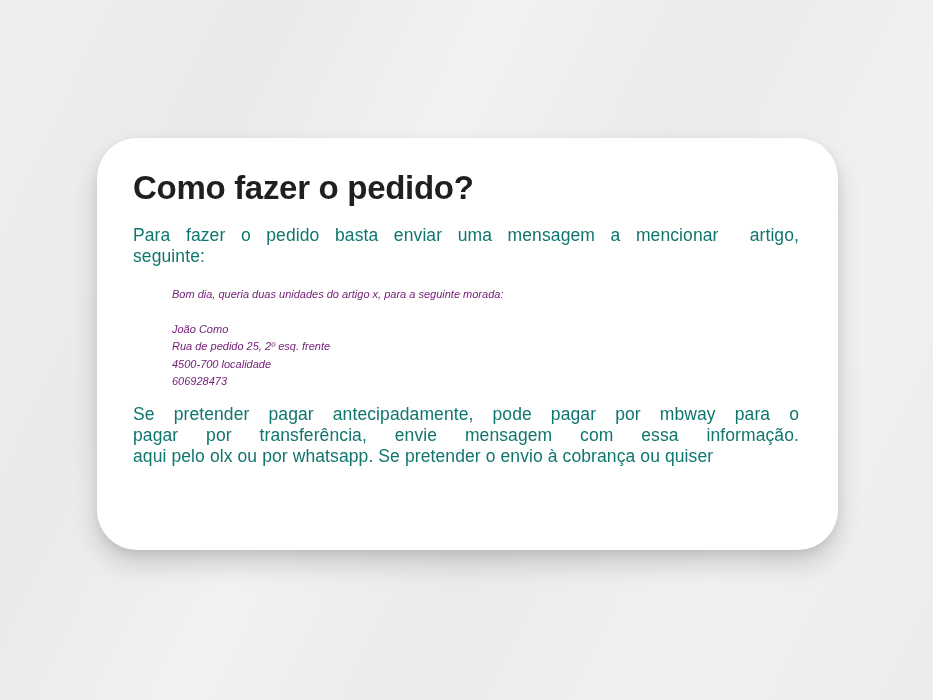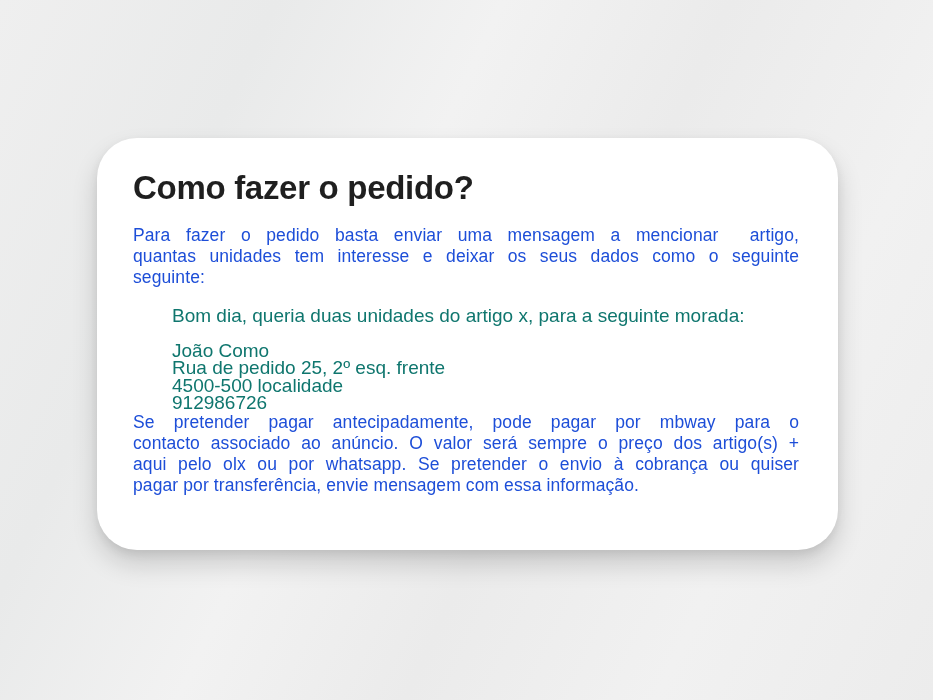--- a/index.html
+++ b/index.html
@@ -41,70 +41,69 @@
     font-size: 33px;
     line-height: 40px;
     font-weight: 700;
     letter-spacing: -0.3px;
     color: #1f1f1f;
   }
 
   .para {
     font-size: 17.5px;
     line-height: 21px;
-    color: #1d4ed8;
+    color: #0f766e;
     letter-spacing: 0.1px;
   }
 
   .justified-lines .line {
     text-align: justify;
     text-align-last: justify;
   }
   .justified-lines .line:last-child {
     text-align-last: left;
   }
 
   .quote {
     margin: 19px 0 0 39px;
-    font-size: 19px;
+    font-size: 11px;
     line-height: 17.5px;
-    color: #0f766e;
+    font-style: italic;
+    color: #701a75;
   }
   .quote-gap {
     height: 17px;
   }
 
   .payment {
-    margin-top: 0;
+    margin-top: 13px;
   }
 </style>
 </head>
 <body>
 
 <div class="card">
 
   <h1 class="title">Como fazer o pedido?</h1>
 
   <div class="para justified-lines">
       <div class="line">Para fazer o pedido basta enviar uma mensagem a mencionar &nbsp;artigo,</div>
-      <div class="line">quantas unidades tem interesse e deixar os seus dados como o seguinte</div>
       <div class="line">seguinte:</div>
     </div>
 
   <div class="quote">
     <div class="line">Bom dia, queria duas unidades do artigo x, para a seguinte morada:</div>
     <div class="quote-gap"></div>
     <div>
         <div class="line">João Como</div>
         <div class="line">Rua de pedido 25, 2º esq. frente</div>
-        <div class="line">4500-500 localidade</div>
-        <div class="line">912986726</div>
+        <div class="line">4500-700 localidade</div>
+        <div class="line">606928473</div>
       </div>
   </div>
 
   <div class="para justified-lines payment">
       <div class="line">Se pretender pagar antecipadamente, pode pagar por mbway para o</div>
-      <div class="line">contacto associado ao anúncio. O valor será sempre o preço dos artigo(s) +</div>
+      <div class="line">pagar por transferência, envie mensagem com essa informação.</div>
       <div class="line">aqui pelo olx ou por whatsapp. Se pretender o envio à cobrança ou quiser</div>
-      <div class="line">pagar por transferência, envie mensagem com essa informação.</div>
     </div>
 
 </div>
 
 </body></html>

